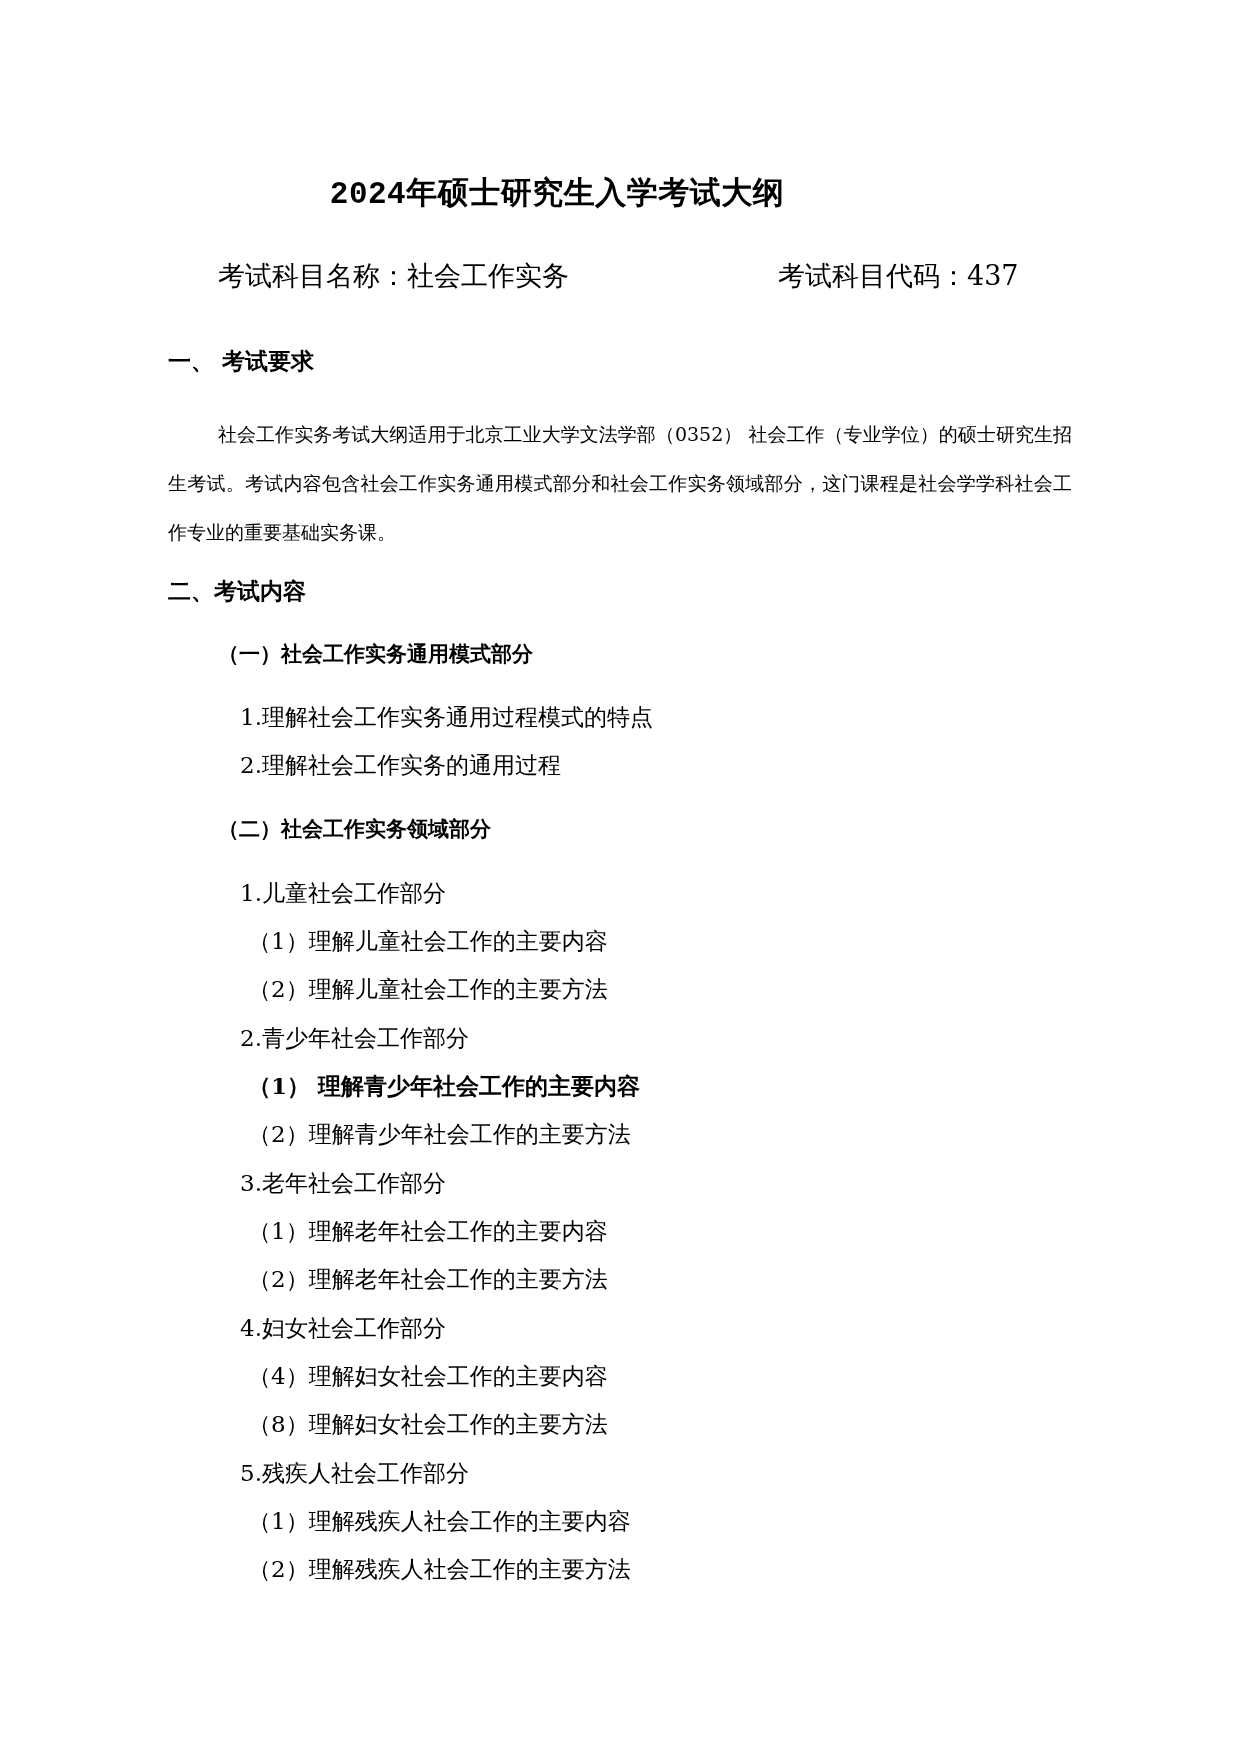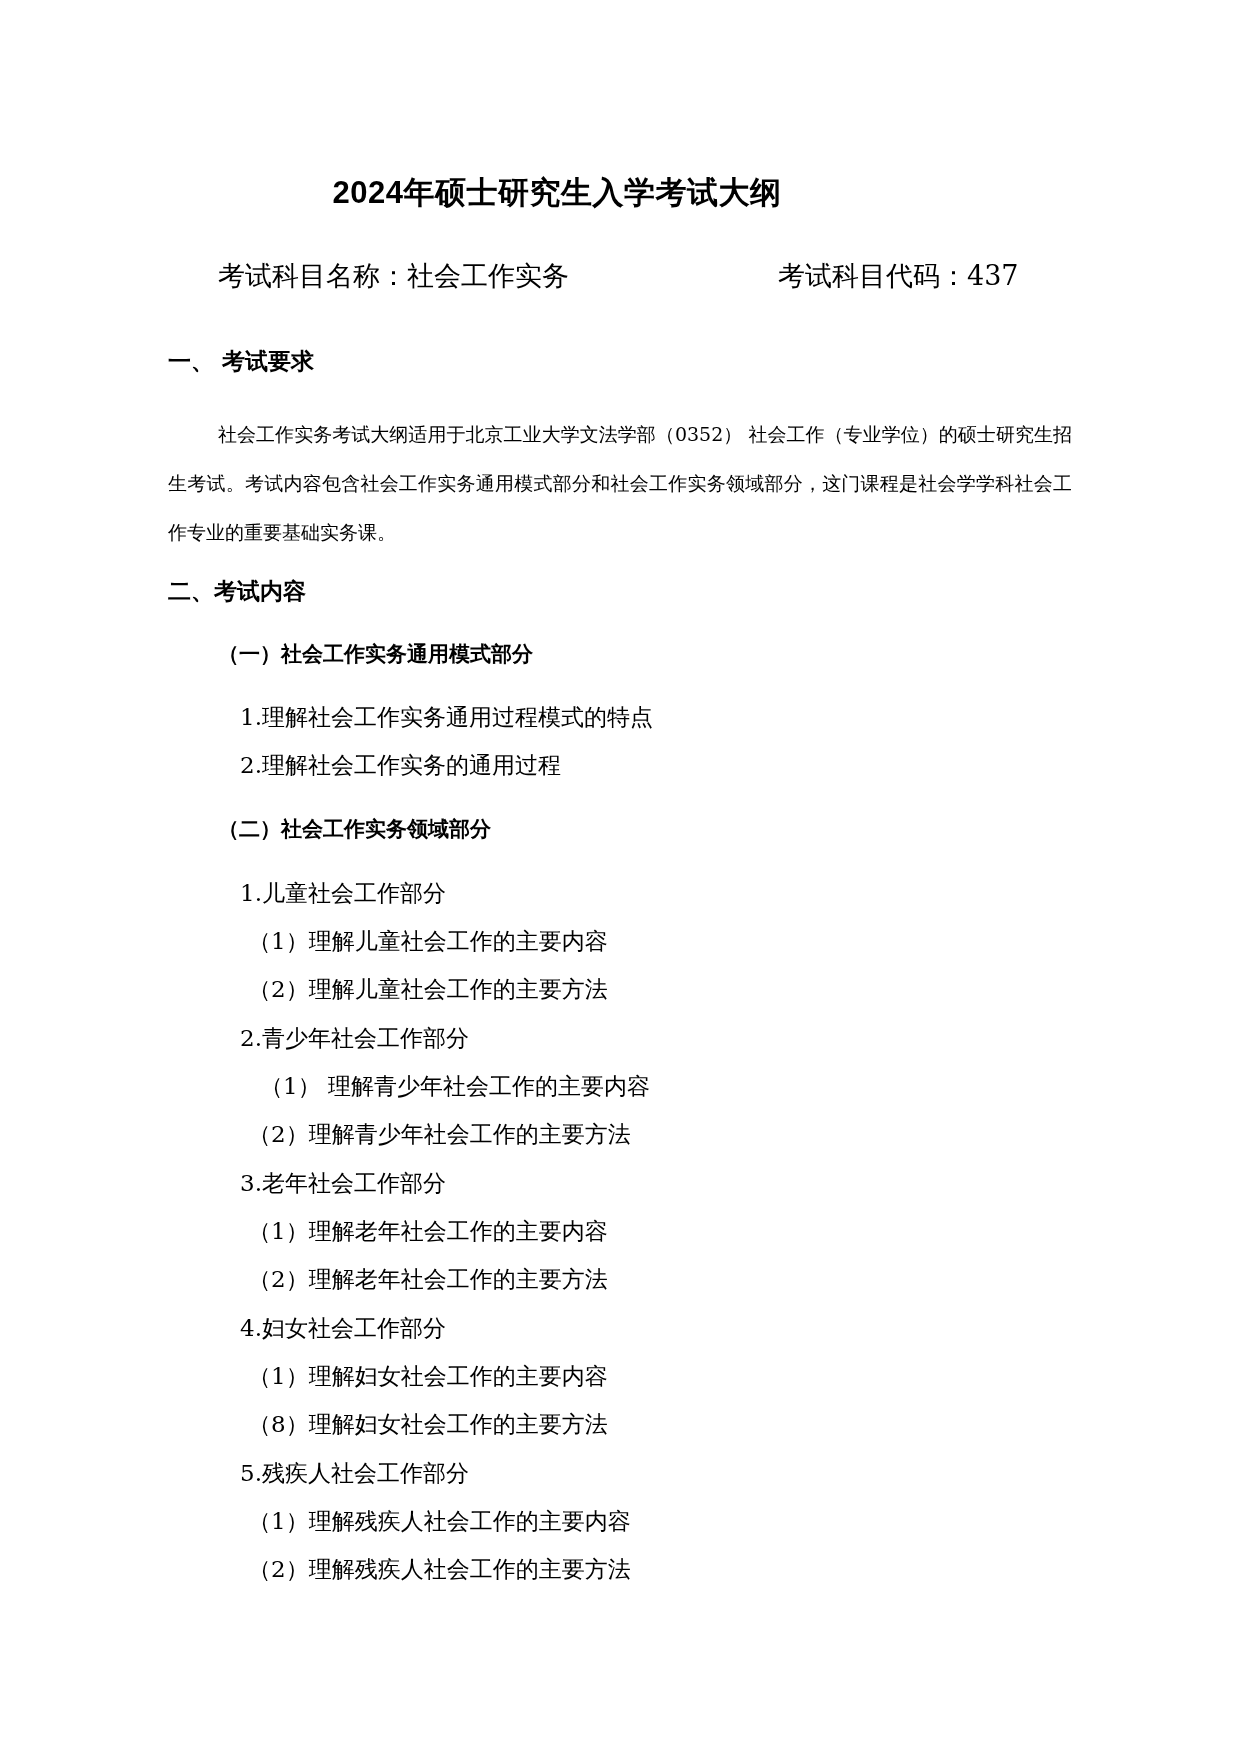--- a/index.html
+++ b/index.html
@@ -1,21 +1,21 @@
 <!DOCTYPE html>
 <html><head>
 <meta charset="utf-8">
 <style>
   html, body { margin: 0; padding: 0; background: #ffffff; }
   body {
     width: 1240px; height: 1754px; position: relative; overflow: hidden;
     font-family: "DejaVu Serif", "Liberation Serif", serif; color: #000;
   }
   .abs { position: absolute; white-space: nowrap; }
-  .title { left: 0; width: 1114px; text-align: center; top: 172px; font-size: 31px; font-weight: bold; font-family: Liberation Sans, sans-serif; letter-spacing: 0.5px; }
+  .title { left: 0; width: 1114px; text-align: center; top: 172px; font-size: 31px; font-weight: bold; font-family: Liberation Mono, monospace; letter-spacing: 0.5px; }
   .meta { top: 258px; font-size: 27px; }
   .h1 { font-size: 23px; font-weight: bold; font-family: "DejaVu Sans", "Liberation Sans", sans-serif; }
   .h2 { font-size: 21px; font-weight: bold; font-family: "DejaVu Sans", "Liberation Sans", sans-serif; }
   .para { left: 168px; width: 904px; top: 410px; font-size: 19px; line-height: 49px; white-space: normal; text-align: justify; text-indent: 50px; }
   .item { font-size: 23px; }
 </style>
 </head>
 <body>
 
 <div>
@@ -33,27 +33,27 @@
   <div class="abs item" style="left:240px; top:702px;">1.理解社会工作实务通用过程模式的特点</div>
   <div class="abs item" style="left:240px; top:750px;">2.理解社会工作实务的通用过程</div>
 
   <div class="abs h2" style="left:218px; top:815px;">（二）社会工作实务领域部分</div>
 
   <div class="abs item" style="left:240px; top:878px;">1.儿童社会工作部分</div>
   <div class="abs item" style="left:248px; top:926px;">（1）理解儿童社会工作的主要内容</div>
   <div class="abs item" style="left:248px; top:974px;">（2）理解儿童社会工作的主要方法</div>
 
   <div class="abs item" style="left:240px; top:1023px;">2.青少年社会工作部分</div>
-  <div class="abs item" style="left:260px; top:1071px;">（1）  理解青少年社会工作的主要内容</div>
+  <div class="abs item" style="left:248px; top:1071px;font-weight:bold;">（1）  理解青少年社会工作的主要内容</div>
   <div class="abs item" style="left:248px; top:1119px;">（2）理解青少年社会工作的主要方法</div>
 
   <div class="abs item" style="left:240px; top:1168px;">3.老年社会工作部分</div>
   <div class="abs item" style="left:248px; top:1216px;">（1）理解老年社会工作的主要内容</div>
   <div class="abs item" style="left:248px; top:1264px;">（2）理解老年社会工作的主要方法</div>
 
   <div class="abs item" style="left:240px; top:1313px;">4.妇女社会工作部分</div>
-  <div class="abs item" style="left:248px; top:1361px;">（1）理解妇女社会工作的主要内容</div>
+  <div class="abs item" style="left:248px; top:1361px;">（4）理解妇女社会工作的主要内容</div>
   <div class="abs item" style="left:248px; top:1409px;">（8）理解妇女社会工作的主要方法</div>
 
   <div class="abs item" style="left:240px; top:1458px;">5.残疾人社会工作部分</div>
   <div class="abs item" style="left:248px; top:1506px;">（1）理解残疾人社会工作的主要内容</div>
   <div class="abs item" style="left:248px; top:1554px;">（2）理解残疾人社会工作的主要方法</div>
 </div>
 
 </body></html>

